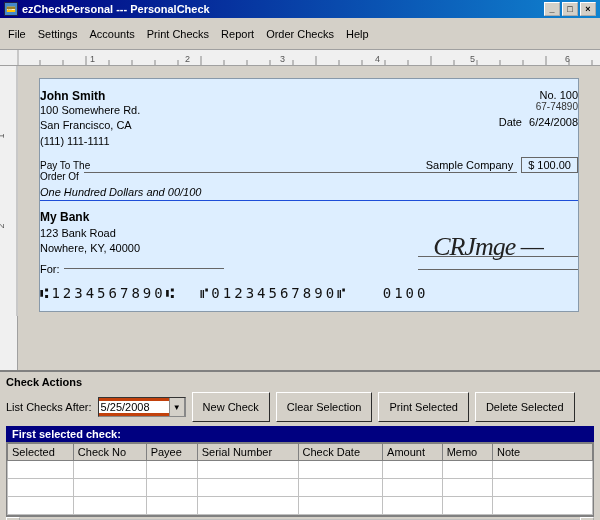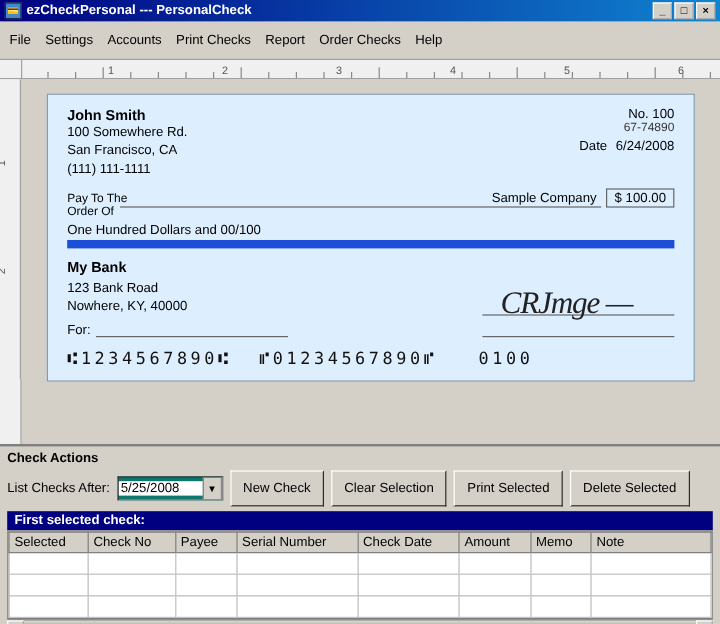--- a/index.html
+++ b/index.html
@@ -116,21 +116,21 @@
       padding: 12px 8px;
       overflow: auto;
     }
 
     
     .check {
       background: #ddeeff;
       border: 1px solid #8899aa;
       width: 540px;
       min-height: 210px;
-      padding: 10px 16px;
+      padding: 10px 0;
       position: relative;
       font-size: 11px;
     }
 
     .check-header {
       display: flex;
       justify-content: space-between;
       margin-bottom: 4px;
     }
     .check-payer {
@@ -174,24 +174,25 @@
       text-align: right;
     }
     .check-amount-box {
       border: 1px solid #666;
       padding: 1px 6px;
       font-size: 11px;
       white-space: nowrap;
     }
 
     .check-written-amount {
-      border-bottom: 7px solid #1d4ed8;
+      border-bottom: 1px solid #1d4ed8;
       font-size: 11px;
       margin-top: 4px;
       padding-bottom: 2px;
+      font-style: italic;
     }
 
     .check-bank-sig {
       display: flex;
       justify-content: space-between;
       align-items: flex-end;
       margin-top: 8px;
     }
     .check-bank {
       font-size: 11px;
@@ -208,21 +209,21 @@
       margin-bottom: -8px;
     }
     .sig-line {
       border-bottom: 1px solid #666;
       width: 160px;
       margin-top: 2px;
     }
 
     .check-for-row {
       display: flex;
-      align-items: flex-end;
+      align-items: center;
       margin-top: 6px;
       gap: 4px;
     }
     .check-for-label {
       font-size: 11px;
       white-space: nowrap;
     }
     .check-for-line {
       border-bottom: 1px solid #666;
       width: 160px;
@@ -257,21 +258,21 @@
     }
 
     .list-checks-label {
       font-size: 11px;
     }
 
     .date-input-wrapper {
       display: flex;
       align-items: center;
       border: 1px inset #888;
-      background: #0f766e;
+      background: #c2410c;
       height: 20px;
     }
     .date-input {
       border: none;
       outline: none;
       font-size: 11px;
       width: 70px;
       padding: 0 2px;
       background: white;
     }

